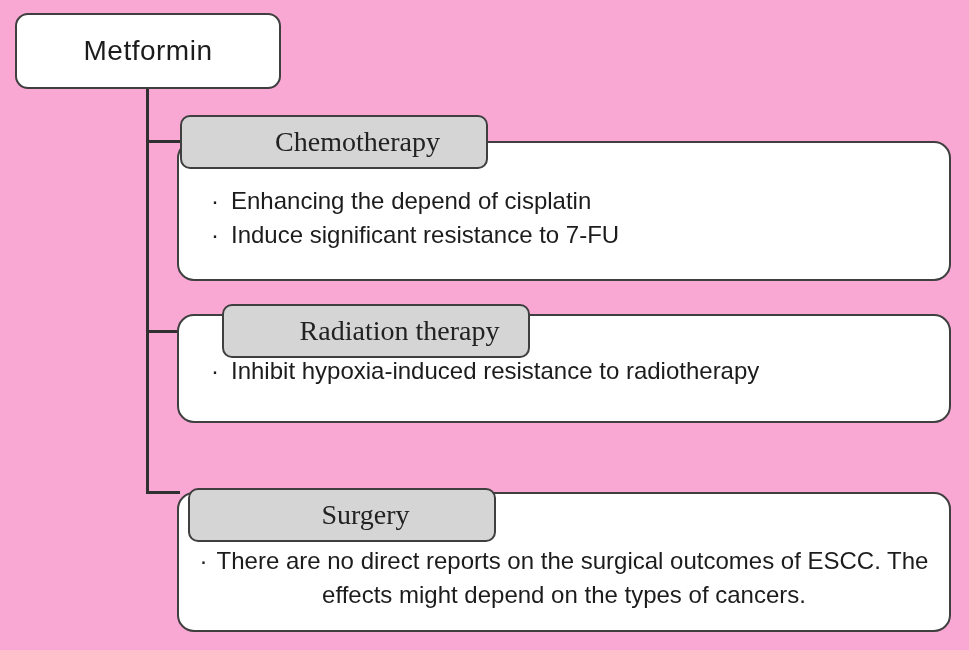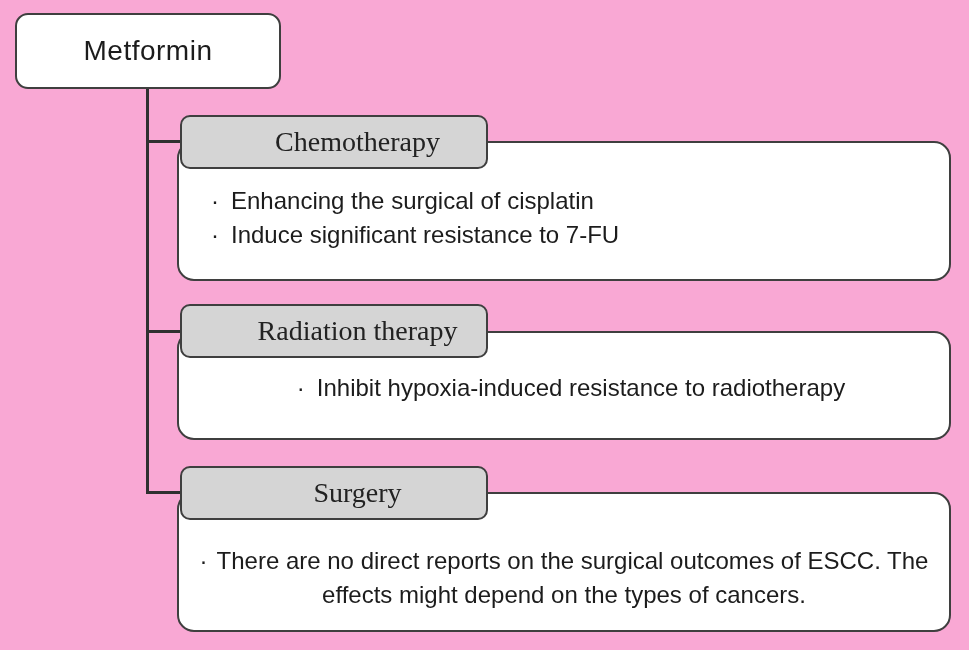--- a/index.html
+++ b/index.html
@@ -60,21 +60,21 @@
     position: absolute;
     left: 177px;
     width: 774px;
     background: #ffffff;
     border: 2px solid #3f3f3f;
     border-radius: 17px;
     box-sizing: border-box;
     z-index: 1;
   }
   .content-chemo { top: 141px; height: 140px; }
-  .content-radiation { top: 331px; height: 109px; text-align: center; }
+  .content-radiation { top: 314px; height: 109px; }
   .content-surgery { top: 492px; height: 140px; }
 
   
   .header-box {
     position: absolute;
     left: 180px;
     width: 308px;
     height: 54px;
     background: #d5d5d5;
     border: 2px solid #3f3f3f;
@@ -83,22 +83,22 @@
     display: flex;
     align-items: center;
     justify-content: center;
     font-family: "Liberation Serif", "DejaVu Serif", serif;
     font-size: 28px;
     color: #222222;
     z-index: 2;
     padding-left: 47px;
   }
   .header-chemo { top: 115px; }
-  .header-radiation { top: 304px; }
-  .header-surgery { top: 466px; }
+  .header-radiation { top: 304px; margin-left: 42px; }
+  .header-surgery { top: 488px; margin-left: 8px; }
 
   
   .bullets {
     padding: 41px 18px 0 32px;
     font-size: 24px;
     line-height: 34px;
   }
   .content-radiation .bullets { padding-top: 38px; }
   .bullet-line { white-space: nowrap; }
   .bullet-glyph {
@@ -127,21 +127,21 @@
   </div>
 
   <div class="trunk"></div>
   <div class="branch branch-chemo"></div>
   <div class="branch branch-radiation"></div>
   <div class="branch branch-surgery"></div>
 
   <div class="content-box content-chemo">
     <div class="bullets">
       <div class="bullet-line">
-        <span class="bullet-glyph">·</span><span>Enhancing the surgical of cisplatin</span>
+        <span class="bullet-glyph">·</span><span>Enhancing the depend of cisplatin</span>
       </div>
       <div class="bullet-line">
         <span class="bullet-glyph">·</span><span>Induce significant resistance to 7-FU</span>
       </div>
     </div>
   </div>
   <div class="header-box header-chemo">
     <span>Chemotherapy</span>
   </div>
 

